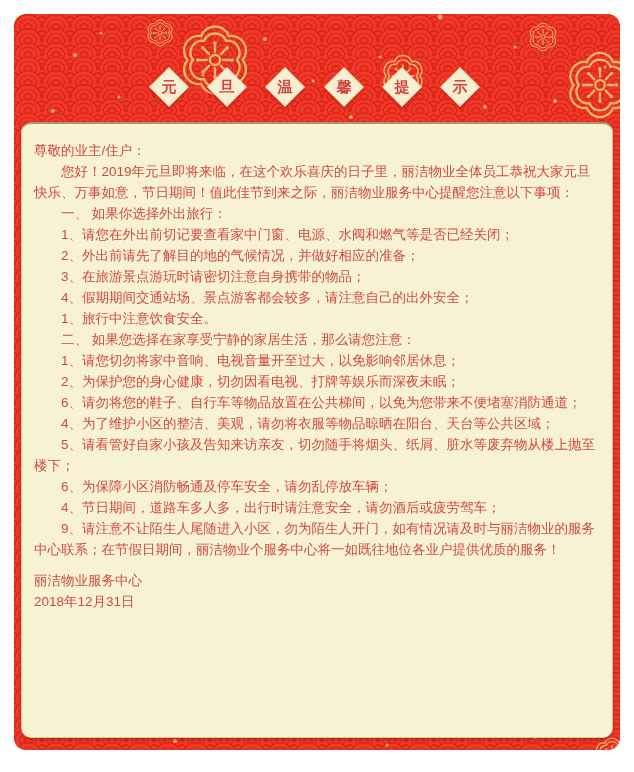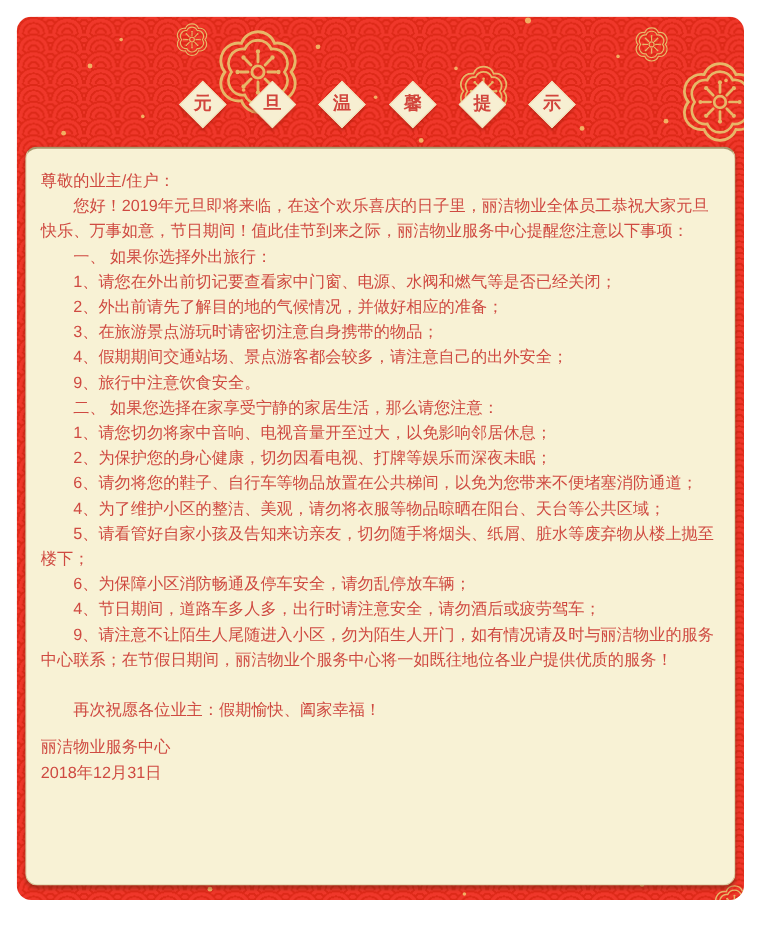--- a/index.html
+++ b/index.html
@@ -144,33 +144,32 @@
 
     <div class="panel">
       <p>尊敬的业主/住户：</p>
       <p class="para">您好！2019年元旦即将来临，在这个欢乐喜庆的日子里，丽洁物业全体员工恭祝大家元旦快乐、万事如意，节日期间！值此佳节到来之际，丽洁物业服务中心提醒您注意以下事项：</p>
 
       <p class="para">一、 如果你选择外出旅行：</p>
       <p class="para">1、请您在外出前切记要查看家中门窗、电源、水阀和燃气等是否已经关闭；</p>
       <p class="para">2、外出前请先了解目的地的气候情况，并做好相应的准备；</p>
       <p class="para">3、在旅游景点游玩时请密切注意自身携带的物品；</p>
       <p class="para">4、假期期间交通站场、景点游客都会较多，请注意自己的出外安全；</p>
-      <p class="para">9、旅行中注意饮食安全。</p>
+      <p class="para">1、旅行中注意饮食安全。</p>
 
       <p class="para">二、 如果您选择在家享受宁静的家居生活，那么请您注意：</p>
       <p class="para">1、请您切勿将家中音响、电视音量开至过大，以免影响邻居休息；</p>
       <p class="para">2、为保护您的身心健康，切勿因看电视、打牌等娱乐而深夜未眠；</p>
       <p class="para">6、请勿将您的鞋子、自行车等物品放置在公共梯间，以免为您带来不便堵塞消防通道；</p>
       <p class="para">4、为了维护小区的整洁、美观，请勿将衣服等物品晾晒在阳台、天台等公共区域；</p>
       <p class="para">5、请看管好自家小孩及告知来访亲友，切勿随手将烟头、纸屑、脏水等废弃物从楼上抛至楼下；</p>
       <p class="para">6、为保障小区消防畅通及停车安全，请勿乱停放车辆；</p>
       <p class="para">4、节日期间，道路车多人多，出行时请注意安全，请勿酒后或疲劳驾车；</p>
       <p class="para">9、请注意不让陌生人尾随进入小区，勿为陌生人开门，如有情况请及时与丽洁物业的服务中心联系；在节假日期间，丽洁物业个服务中心将一如既往地位各业户提供优质的服务！</p>
 
-      <p class="para closing">再次祝愿各位业主：假期愉快、阖家幸福！</p>
 
       <div class="sig">
         <p>丽洁物业服务中心</p>
         <p>2018年12月31日</p>
       </div>
     </div>
   </div>
 </div>
 
 </body></html>

